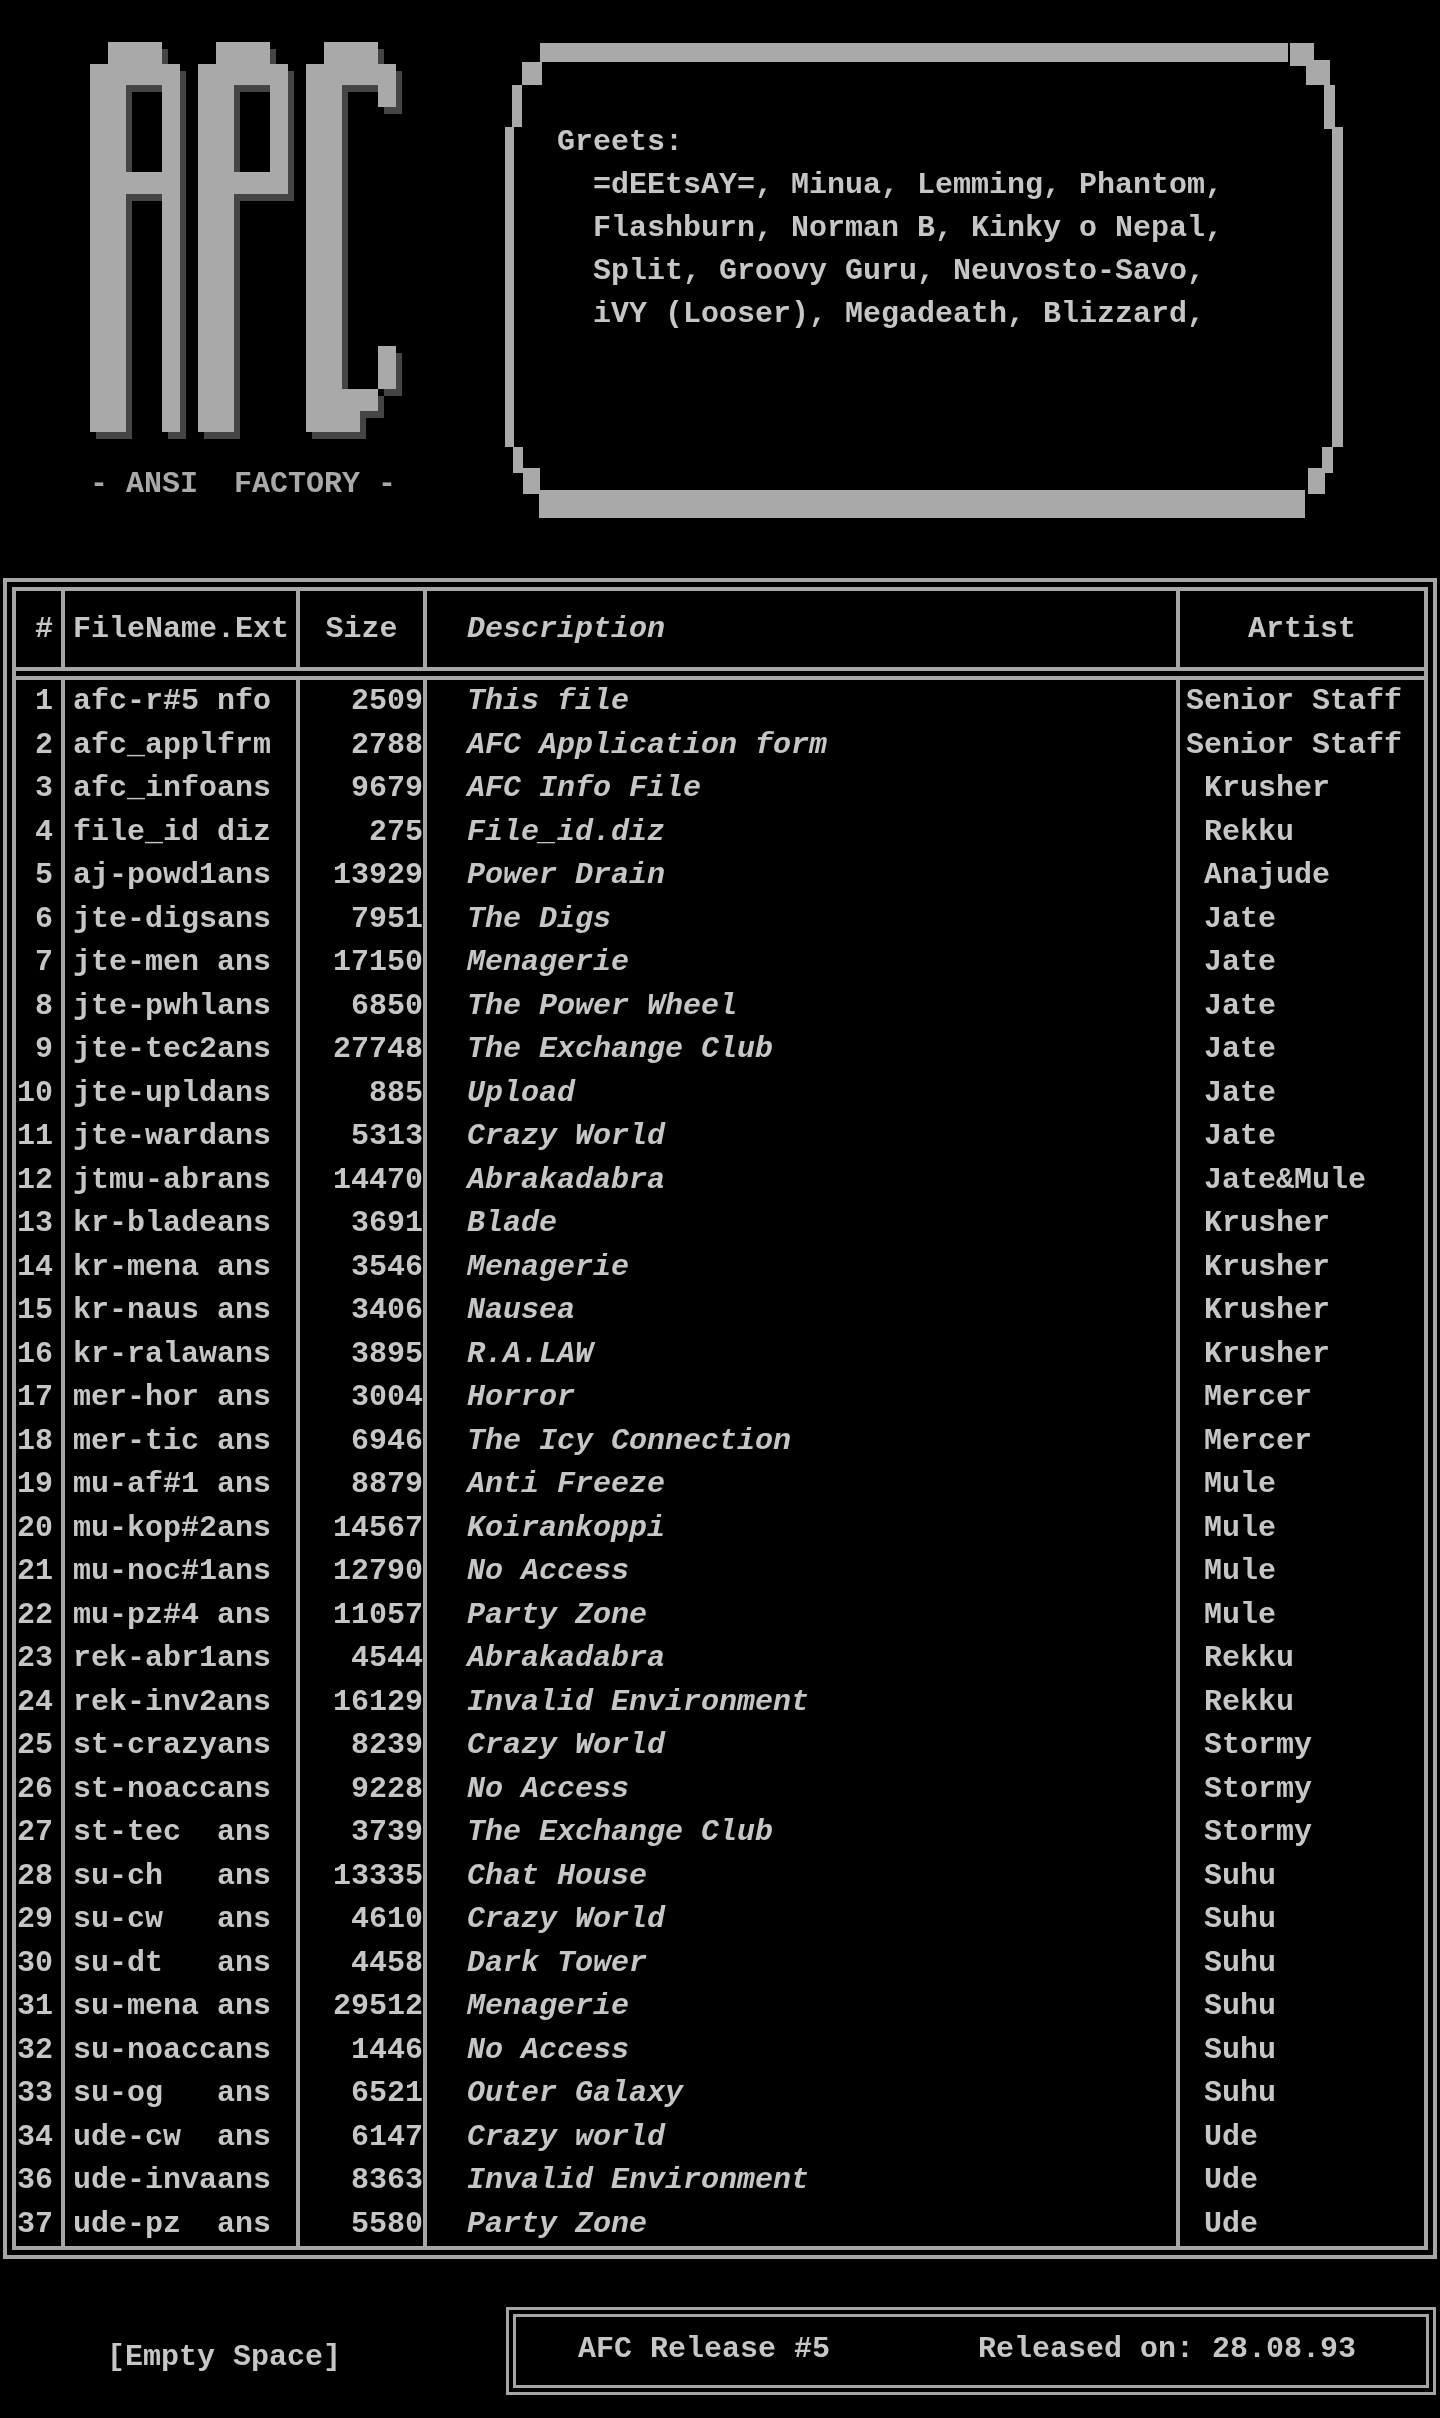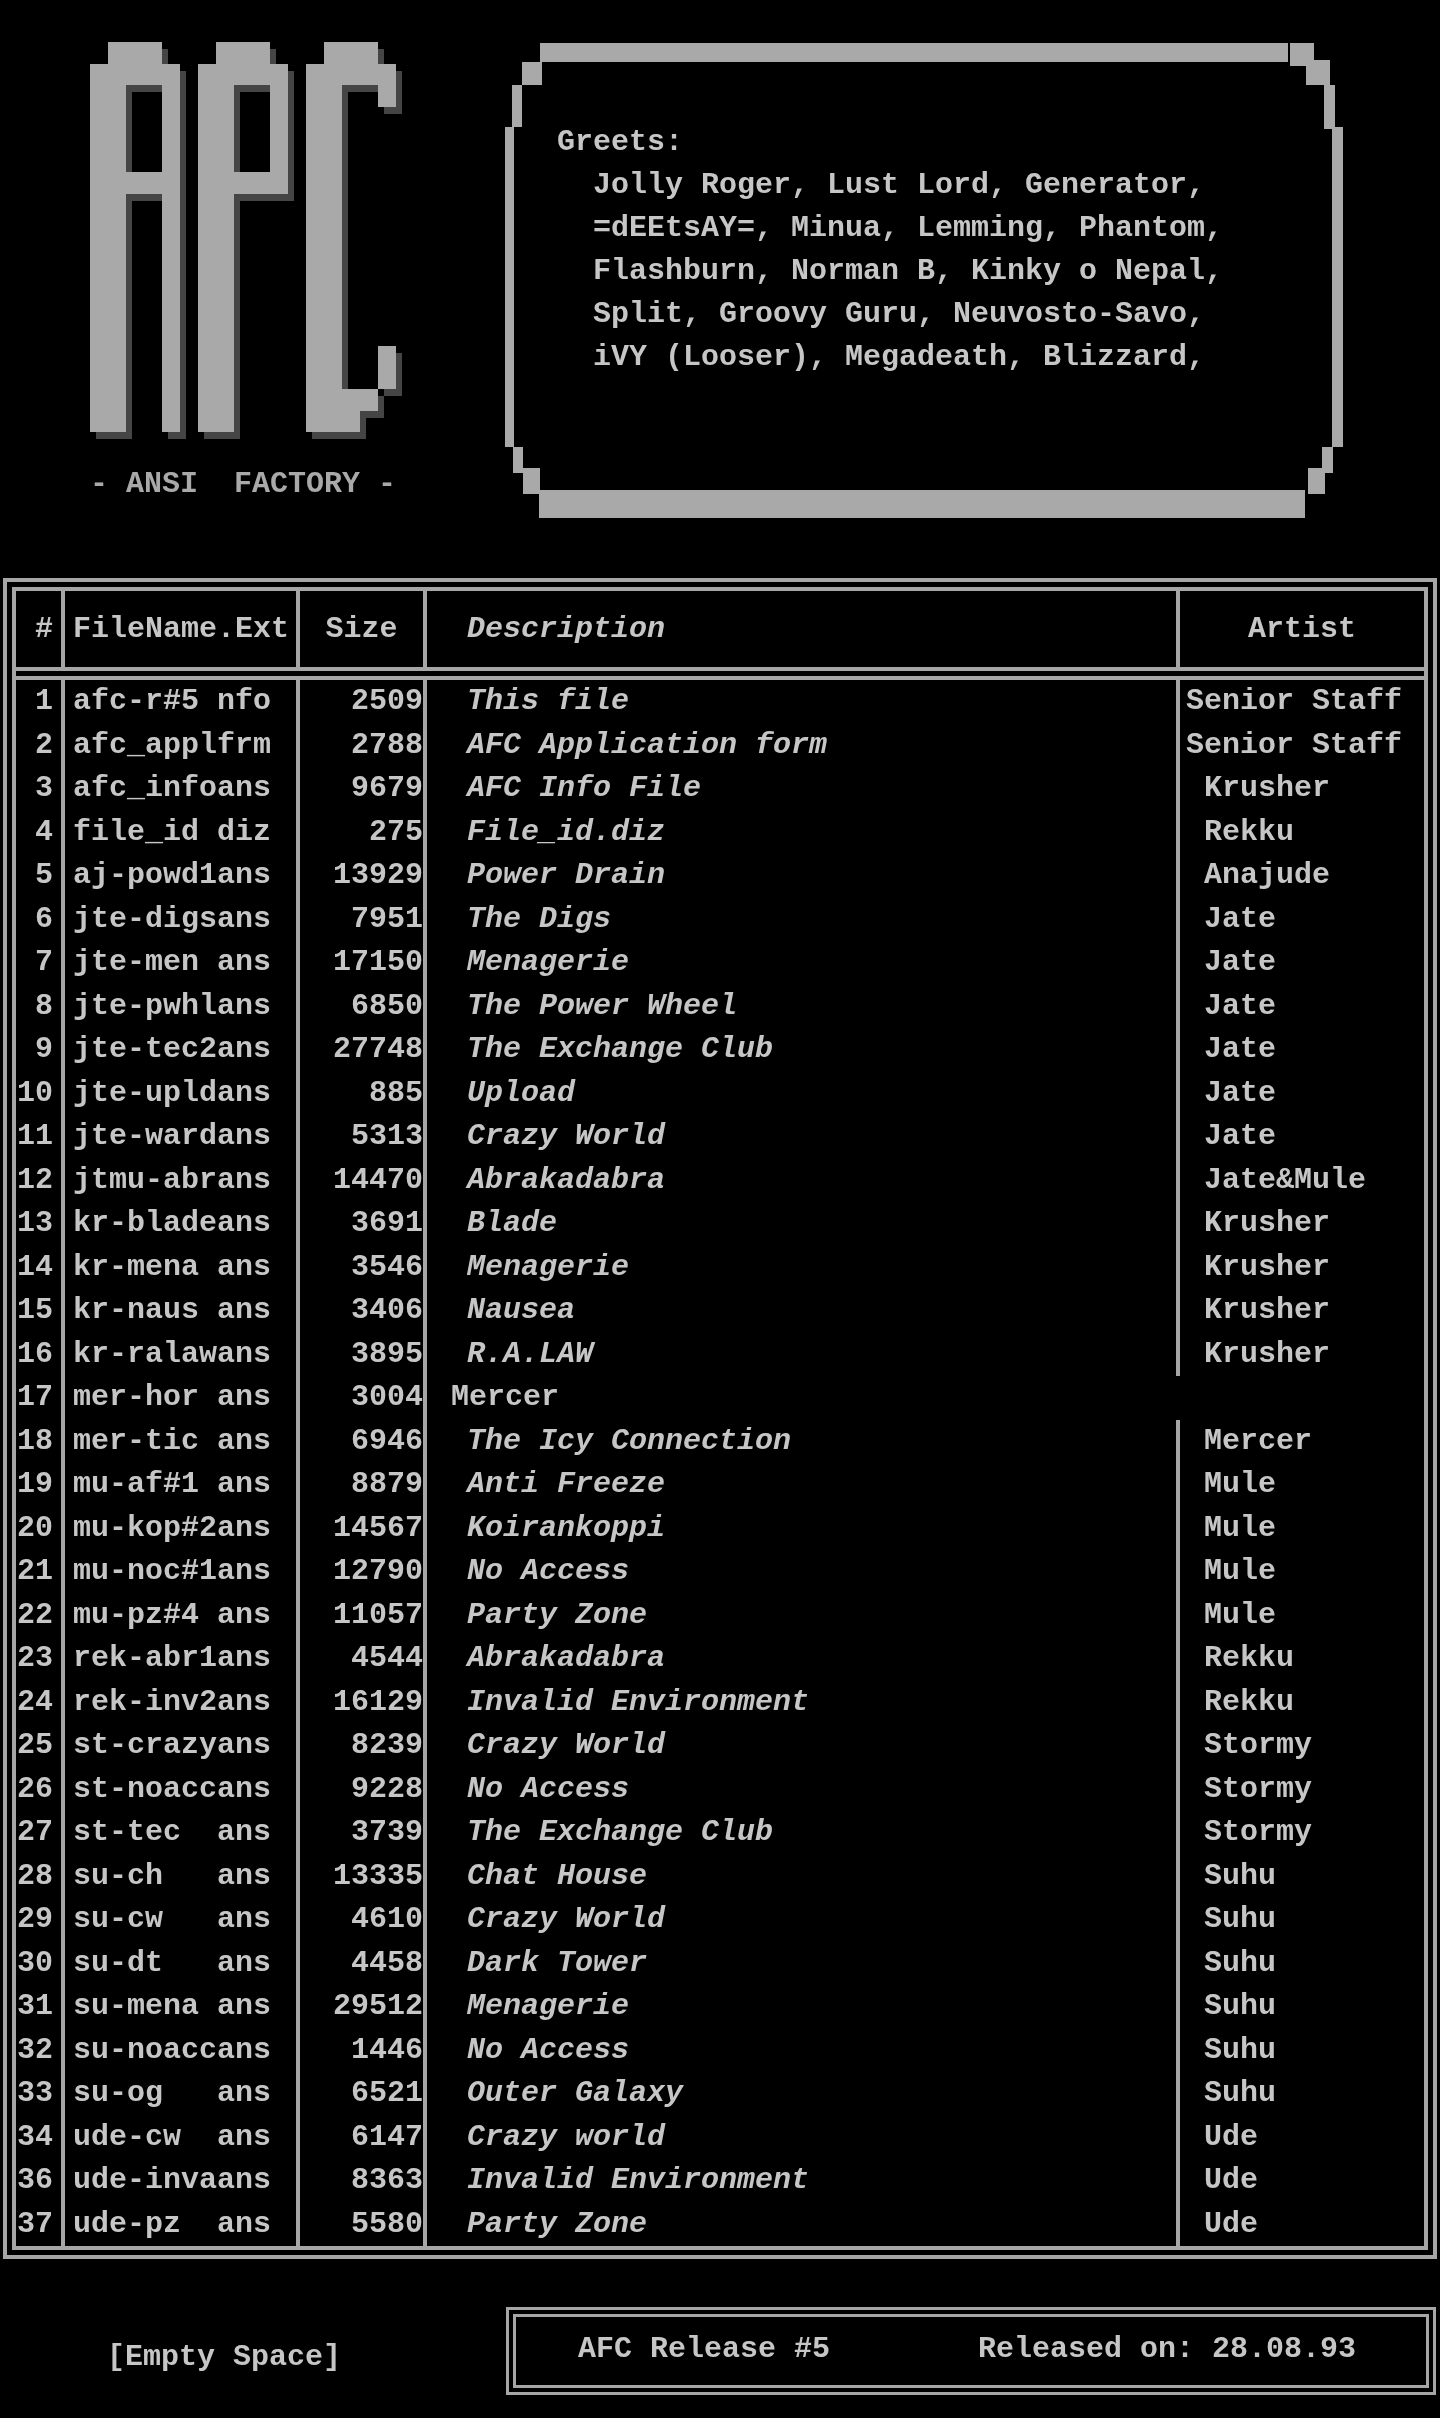--- a/index.html
+++ b/index.html
@@ -223,21 +223,20 @@
       <div class="fpart" style="left: 539px; top: 490px; width: 766px; height: 28px;"></div>
       <div class="fpart" style="left: 1290px; top: 43px; width: 24px; height: 23px;"></div>
       <div class="fpart" style="left: 1306px; top: 60px; width: 24px; height: 25px;"></div>
       <div class="fpart" style="left: 1324px; top: 85px; width: 11px; height: 44px;"></div>
       <div class="fpart" style="left: 1332px; top: 127px; width: 11px; height: 320px;"></div>
       <div class="fpart" style="left: 1322px; top: 447px; width: 11px; height: 26px;"></div>
       <div class="fpart" style="left: 1308px; top: 468px; width: 17px; height: 26px;"></div>
     </div>
   <div class="greets-title">Greets:</div>
   <div class="greets-lines">
-      <div class="gline">Jolly Roger, Lust Lord, Generator,</div>
       <div class="gline">=dEEtsAY=, Minua, Lemming, Phantom,</div>
       <div class="gline">Flashburn, Norman B, Kinky o Nepal,</div>
       <div class="gline">Split, Groovy Guru, Neuvosto-Savo,</div>
       <div class="gline">iVY (Looser), Megadeath, Blizzard,</div>
     </div>
 </div>
 
 <div class="table-wrap">
   <div class="table-inner">
     <div class="thead">
@@ -374,20 +373,21 @@
     <div class="c b c-file"><span class="fname">kr-ralaw</span><span>ans</span></div>
     <div class="c b c-size">3895</div>
     <div class="c b c-desc">R.A.LAW</div>
     <div class="c c-artist"> Krusher</div>
   </div>
 
   <div class="trow">
     <div class="c b c-num">17</div>
     <div class="c b c-file"><span class="fname">mer-hor</span><span>ans</span></div>
     <div class="c b c-size">3004</div>
+    <div class="c b c-desc">Horror</div>
     <div class="c c-artist"> Mercer</div>
   </div>
 
   <div class="trow">
     <div class="c b c-num">18</div>
     <div class="c b c-file"><span class="fname">mer-tic</span><span>ans</span></div>
     <div class="c b c-size">6946</div>
     <div class="c b c-desc">The Icy Connection</div>
     <div class="c c-artist"> Mercer</div>
   </div>

